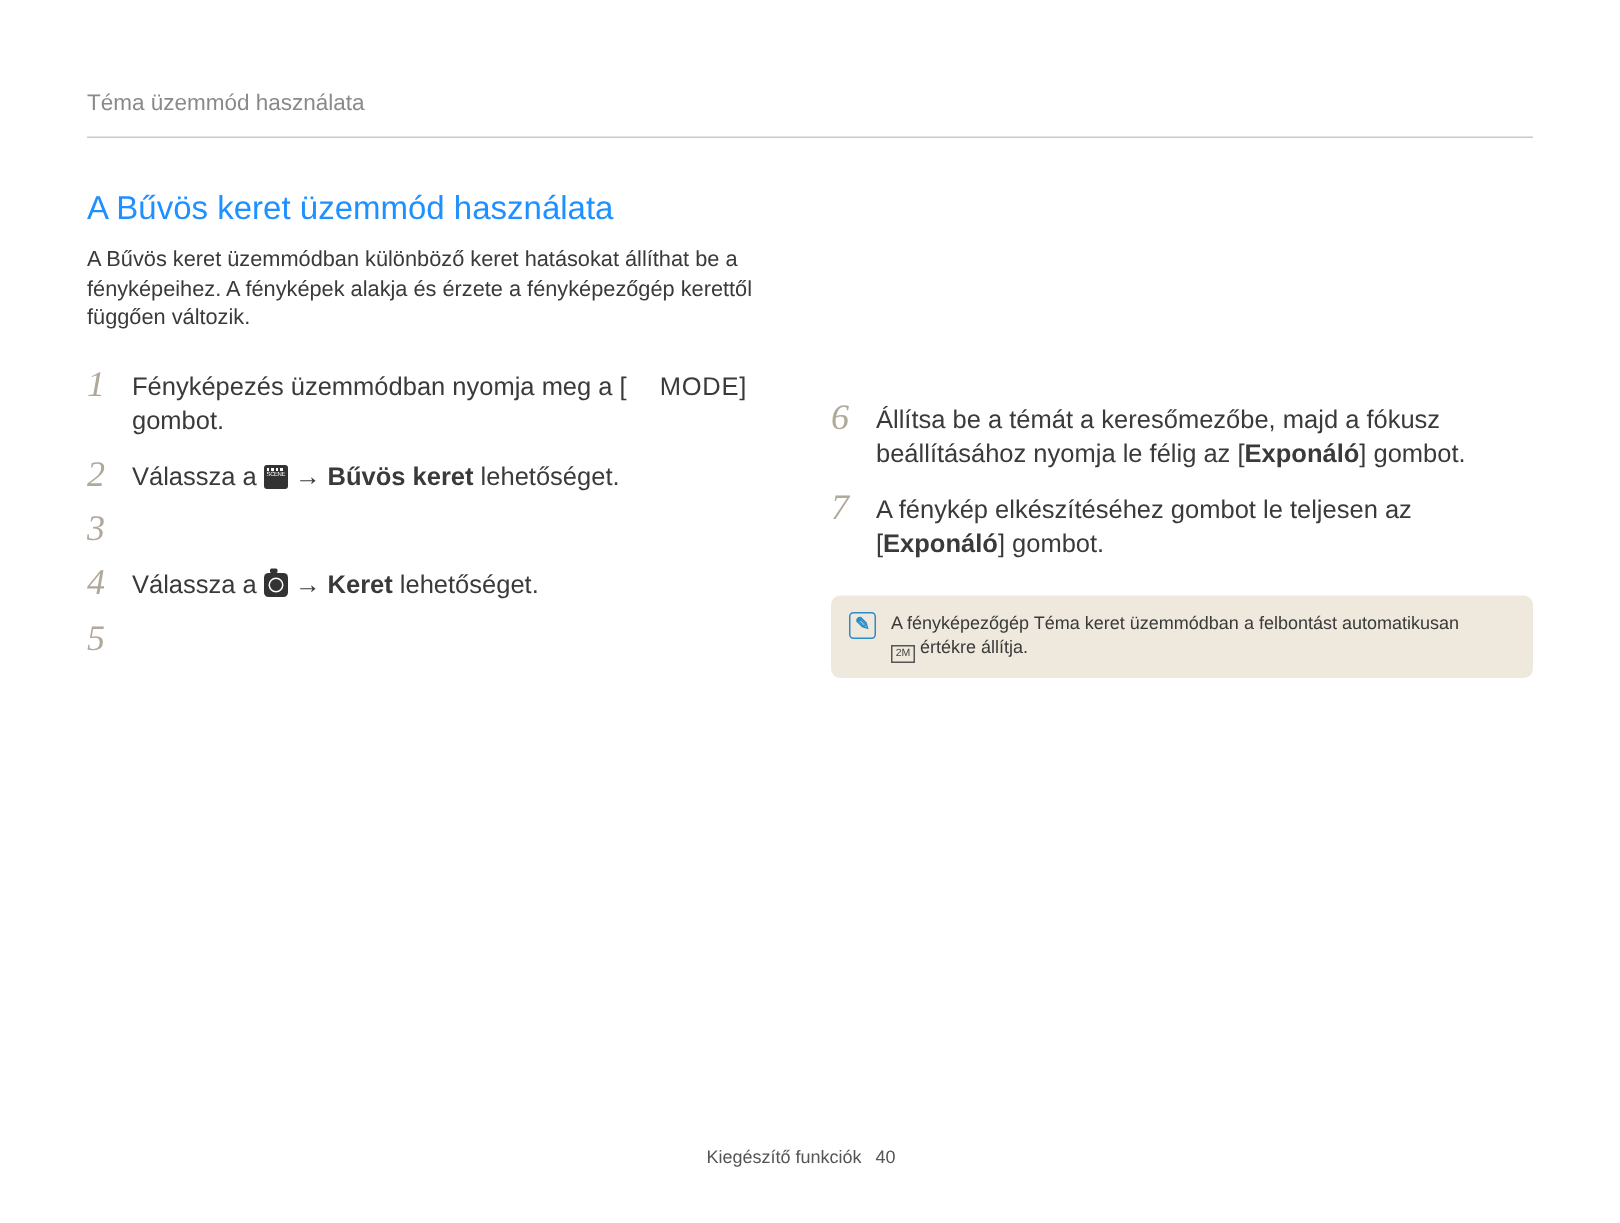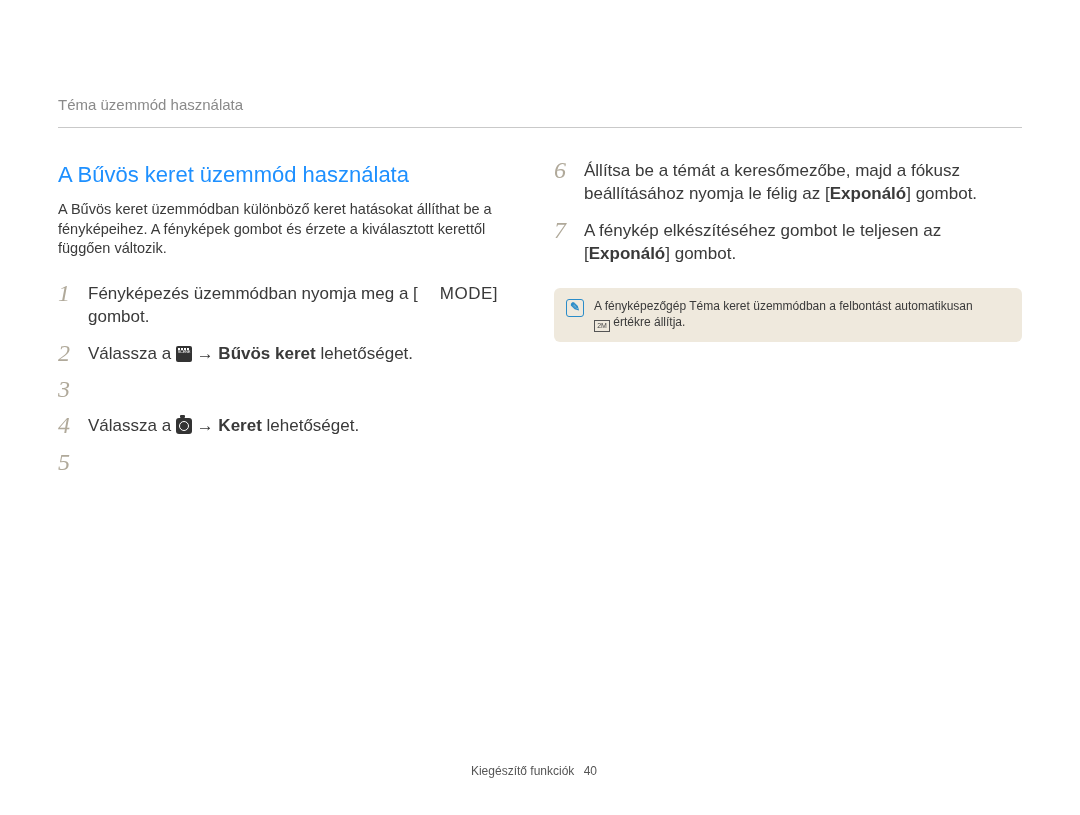--- a/index.html
+++ b/index.html
@@ -7,32 +7,33 @@
     background: #fff;
     font-family: Arial, Helvetica, sans-serif;
     color: #3a3a3a;
     width: 1080px;
     height: 815px;
     position: relative;
     font-size: 15px;
     line-height: 1.35;
   }
   .page {
-    padding: 95px 58px 0 58px;
+    padding: 59px 58px 0 58px;
   }
   .running-head {
     color: #8a8a8a;
     font-size: 15px;
     padding-bottom: 12px;
     border-bottom: 1px solid #c9c9c9;
     margin-bottom: 32px;
   }
   .columns {
     display: flex;
     gap: 28px;
+    align-items: flex-end;
   }
   .col { flex: 1 1 50%; }
   h2.section-title {
     font-size: 22px;
     font-weight: 400;
     color: #1e90ff;
     margin-bottom: 10px;
   }
   .intro {
     font-size: 14.5px;
@@ -168,21 +169,21 @@
 </head>
 <body>
 
 <div class="page">
   <div class="running-head">Téma üzemmód használata</div>
 
   <div class="columns">
 
     <div class="col">
       <h2 class="section-title">A Bűvös keret üzemmód használata</h2>
-      <p class="intro">A Bűvös keret üzemmódban különböző keret hatásokat állíthat be a fényképeihez. A fényképek gombot és érzete a kiválasztott kerettől függően változik.</p>
+      <p class="intro">A Bűvös keret üzemmódban különböző keret hatásokat állíthat be a fényképeihez. A fényképek alakja és érzete a fényképezőgép kerettől függően változik.</p>
 
       <ol class="steps">
 
         <li>
           <span class="step-num">1</span>
           <span class="step-body">
             <span>Fényképezés üzemmódban nyomja meg a [</span><span class="hardkey">MODE</span><span>] gombot.</span>
           </span>
         </li>
 

